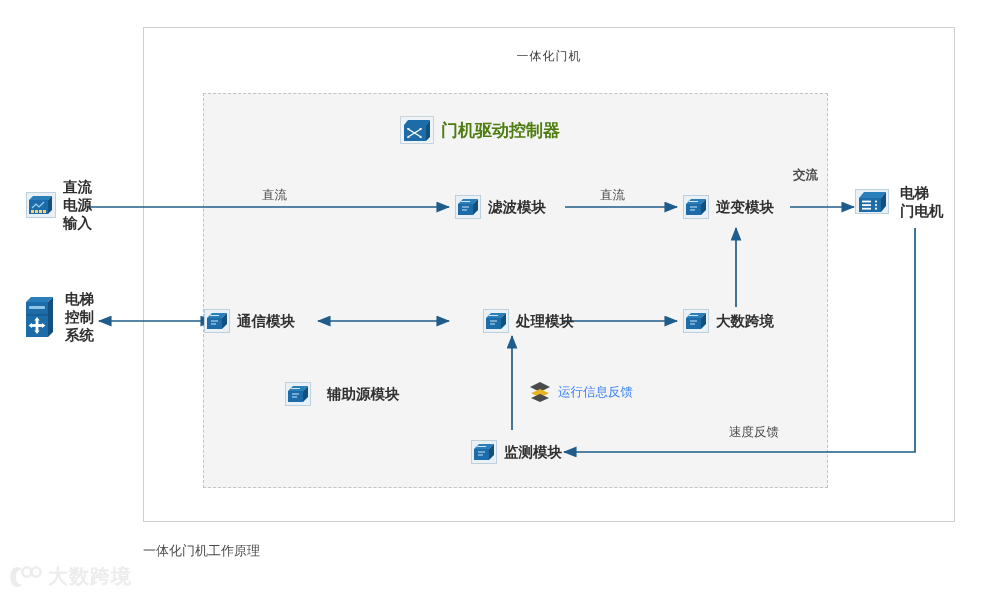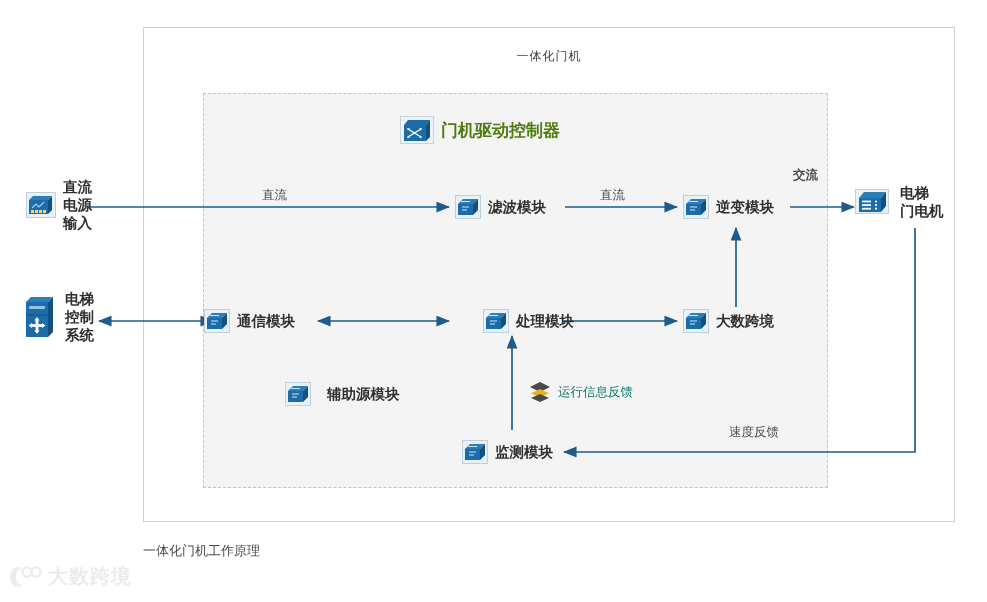--- a/index.html
+++ b/index.html
@@ -92,21 +92,21 @@
   }
   .note {
     position: absolute;
     display: flex;
     align-items: center;
     gap: 6px;
     white-space: nowrap;
   }
   .note-label {
     font-size: 12.5px;
-    color: #0f766e;
+    color: #3b82f6;
   }
   
   .caption {
     position: absolute;
     left: 143px;
     top: 542px;
     width: 812px;
     text-align: left;
     font-size: 13px;
     color: #4a4a4a;
@@ -319,21 +319,21 @@
         <rect x="0.5" y="0.5" width="25" height="23" fill="#e9f0f6" stroke="#bdd0de"></rect>
         <polygon points="3,9 18,9 23,4 8,4" fill="#2a7fba"></polygon>
         <polygon points="18,9 23,4 23,15 18,20" fill="#12507f"></polygon>
         <rect x="3" y="9" width="15" height="11" fill="#1b6ca8"></rect>
         <path d="M6,6.5 h9 M7,12 h7 M7,15 h5" stroke="#cfe7f7" stroke-width="1.1" fill="none"></path>
       </svg>
     </span>
     <span class="node-label">辅助源模块</span>
   </div>
 
-  <div class="node" style="left:438px; top:440px;padding-left:24px;">
+  <div class="node" style="left:447px; top:440px;padding-left:24px;">
     <span>
       <svg width="26" height="24" viewBox="0 0 26 24">
         <rect x="0.5" y="0.5" width="25" height="23" fill="#e9f0f6" stroke="#bdd0de"></rect>
         <polygon points="3,9 18,9 23,4 8,4" fill="#2a7fba"></polygon>
         <polygon points="18,9 23,4 23,15 18,20" fill="#12507f"></polygon>
         <rect x="3" y="9" width="15" height="11" fill="#1b6ca8"></rect>
         <path d="M6,6.5 h9 M7,12 h7 M7,15 h5" stroke="#cfe7f7" stroke-width="1.1" fill="none"></path>
       </svg>
     </span>
     <span class="node-label">监测模块</span>

